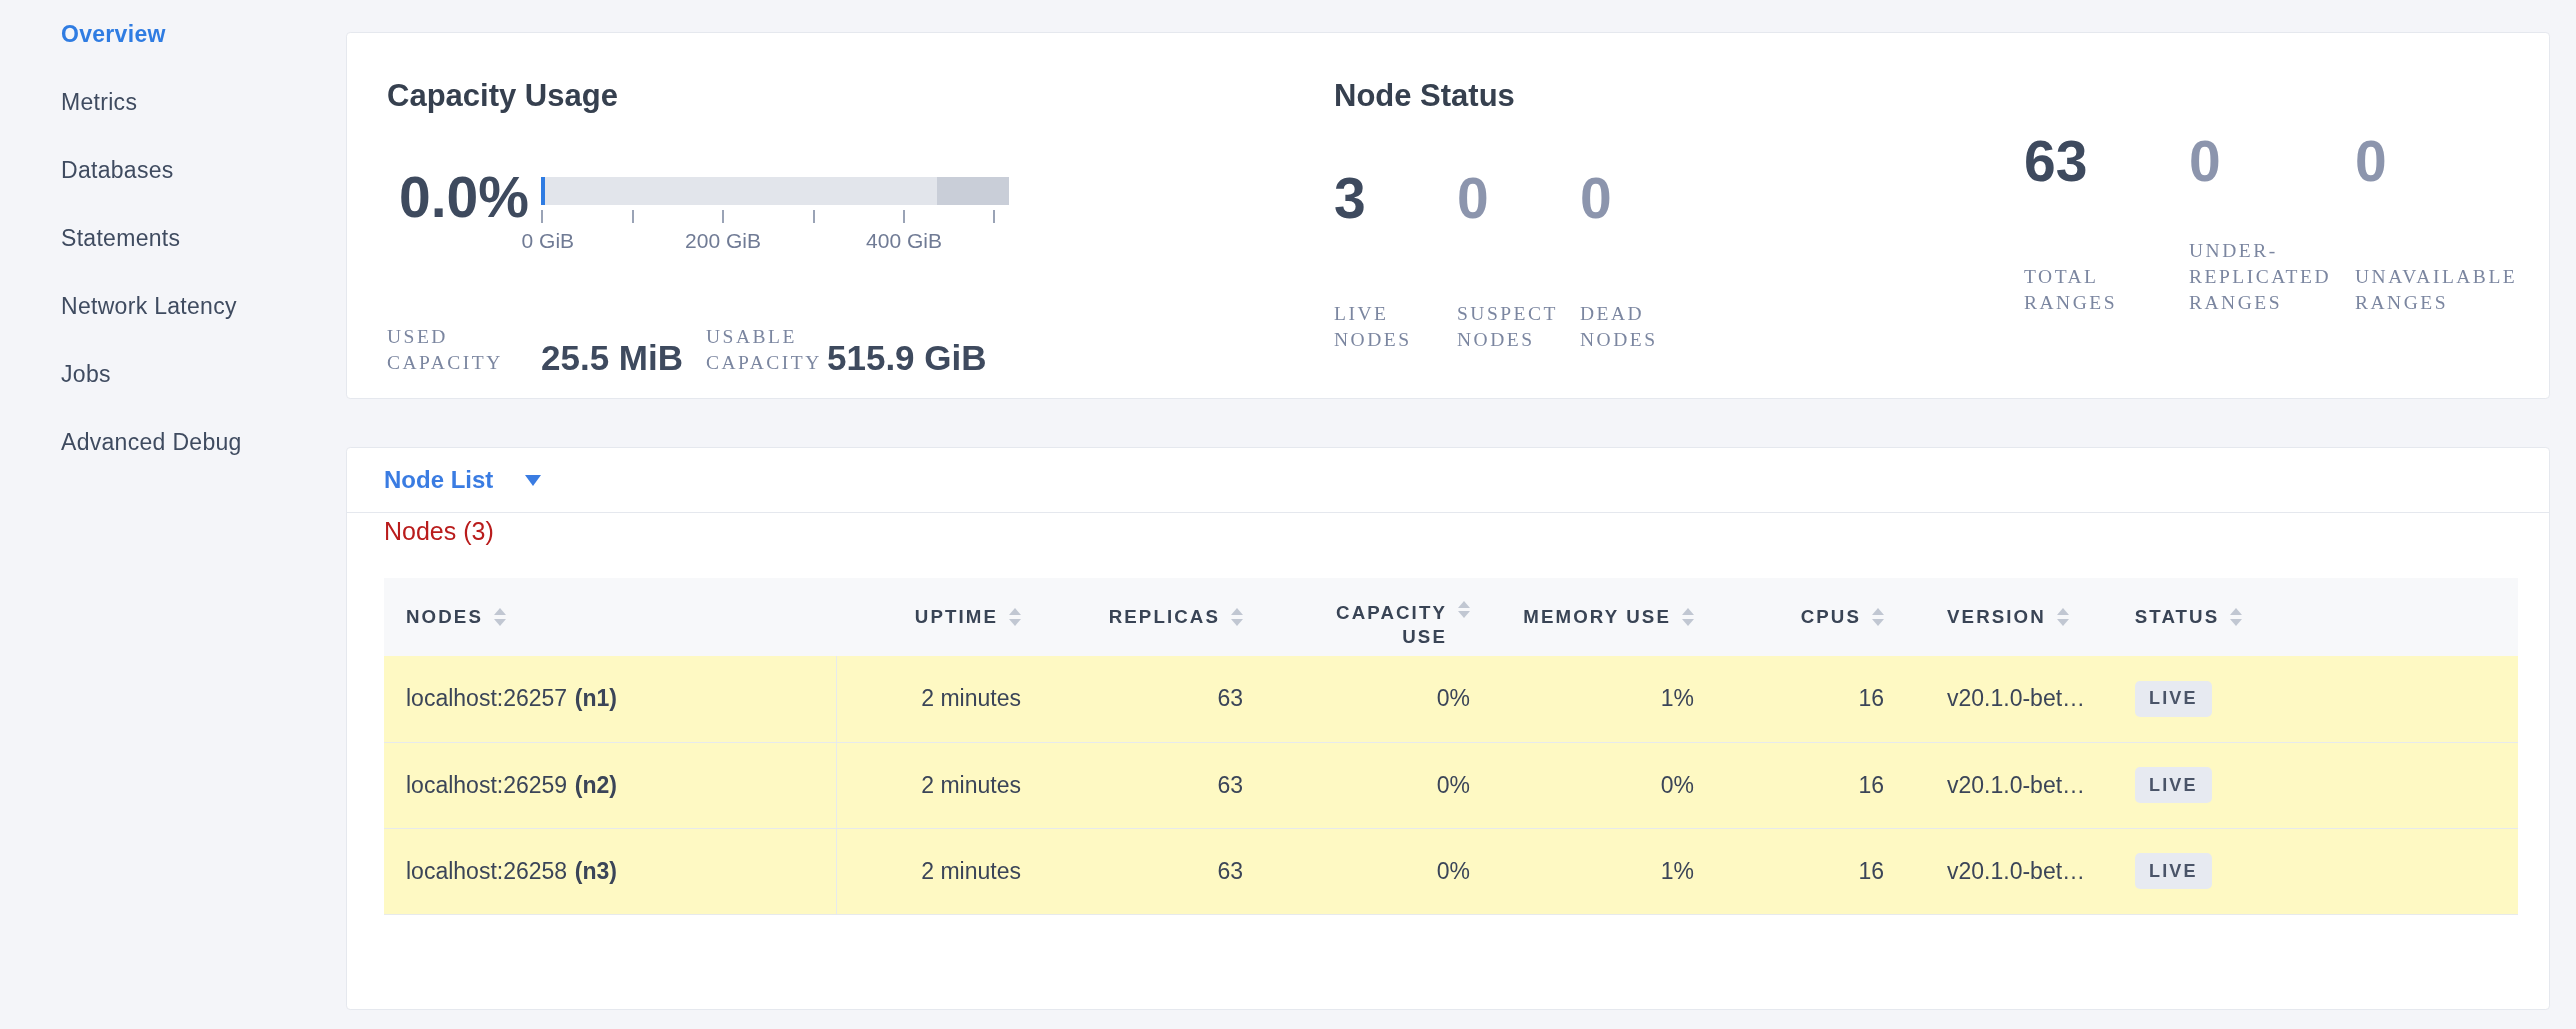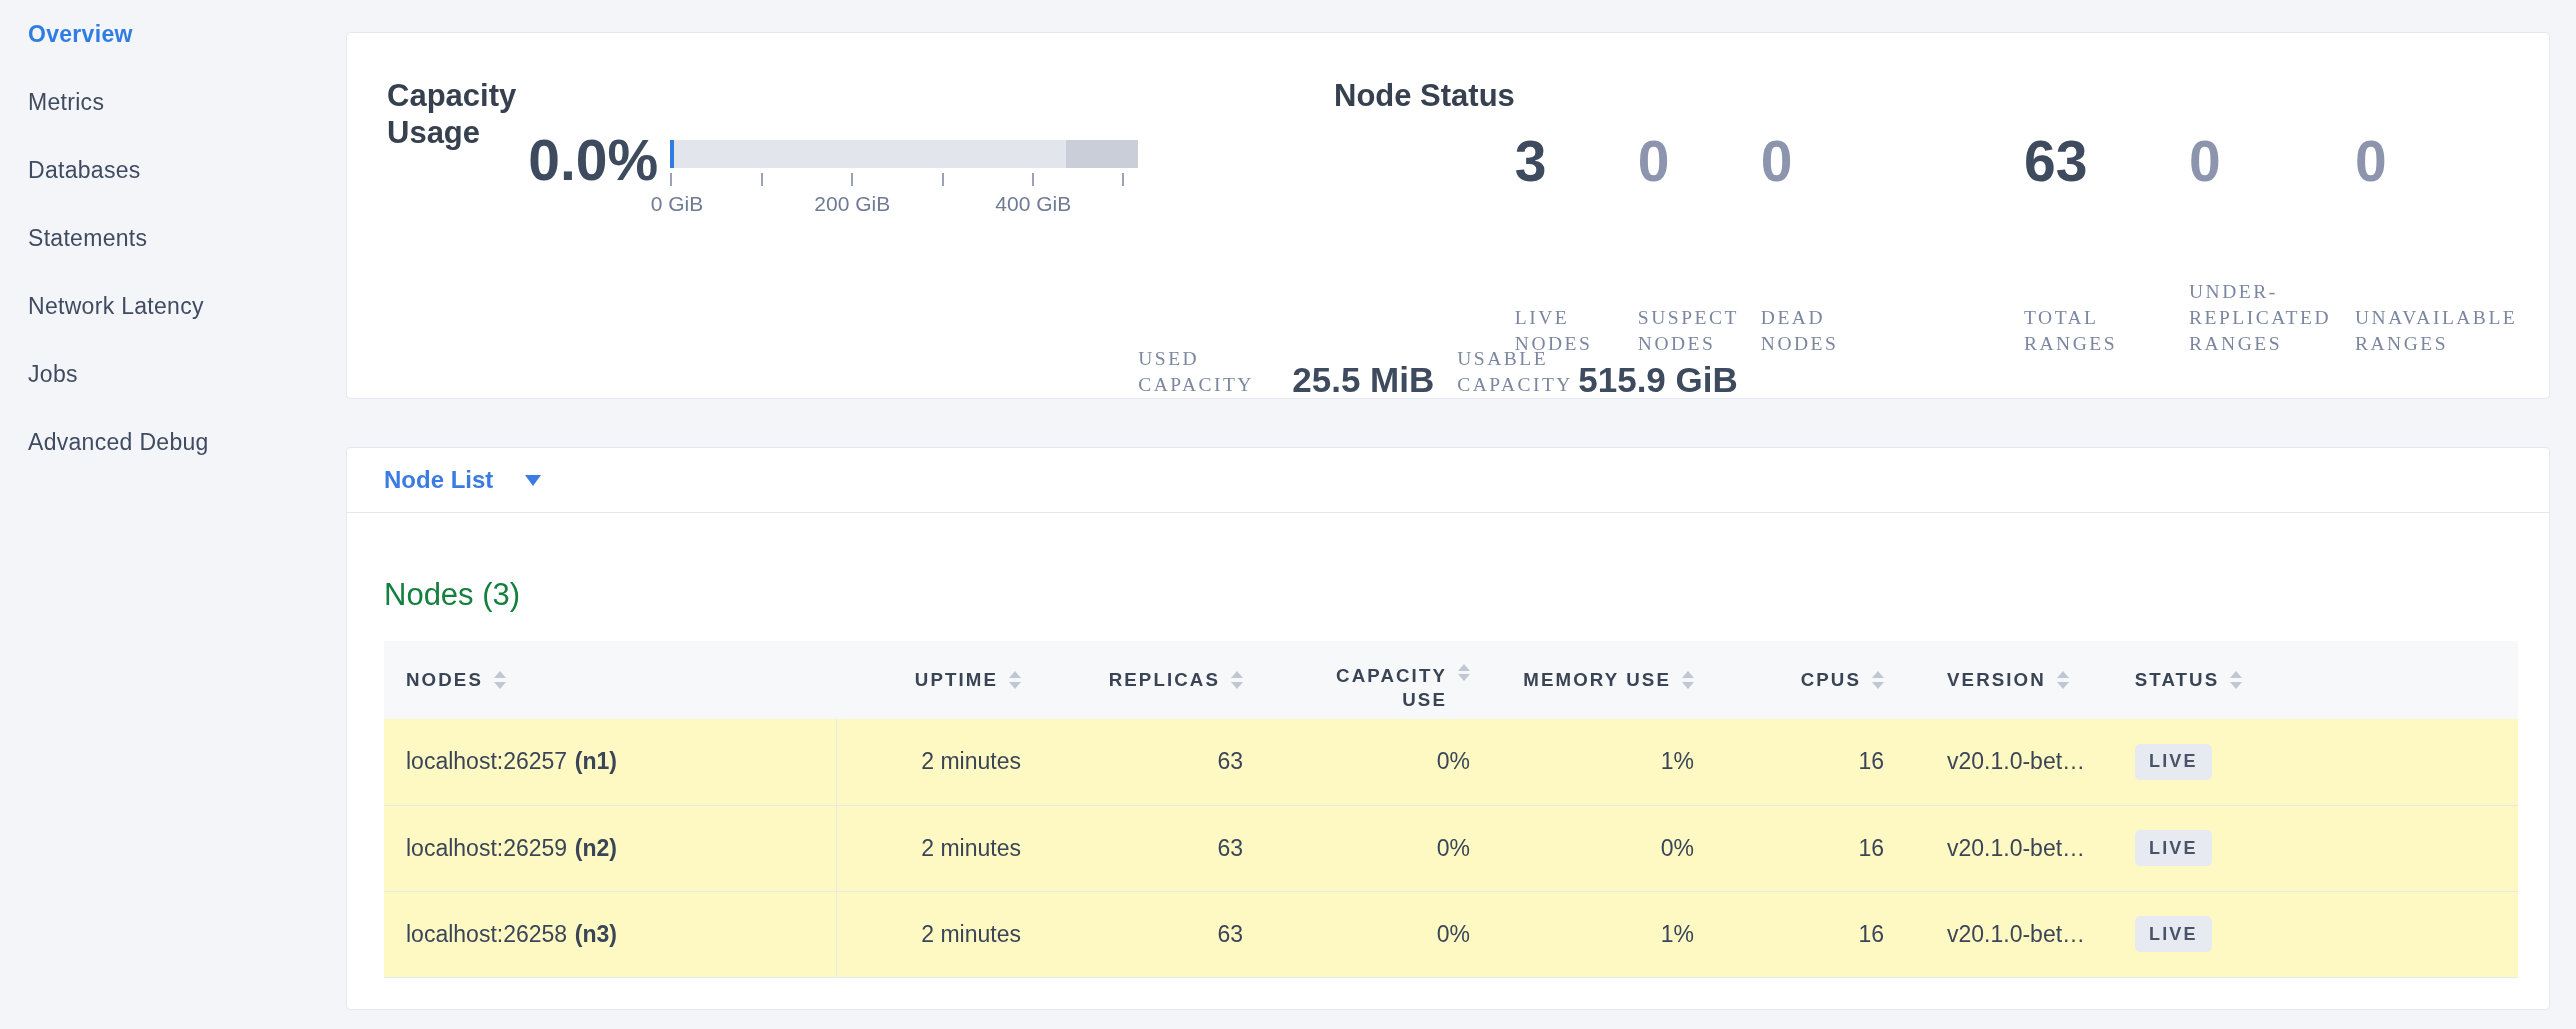--- a/index.html
+++ b/index.html
@@ -6,33 +6,33 @@
   html,body { width:2576px; height:1030px; }
   body {
     font-family:"Liberation Sans","DejaVu Sans",sans-serif;
     background:#f4f5f9;
     color:#3e4a5e;
     overflow:hidden;
   }
   .screen { position:relative; width:2576px; height:1030px; }
 
   
-  .sidebar { position:absolute; left:0; top:0; width:346px; height:100%; padding-top:0.8px; }
+  .sidebar { position:absolute; left:0; top:0; width:346px; height:100%; padding-top:0.8px;padding-left:33px; }
   .side-item {
     height:68px; display:flex; align-items:center; padding-left:28px;
     font-size:23px; font-weight:500; color:#3f4b60; cursor:pointer; letter-spacing:0.3px;
   }
   .side-item.active { color:#2f7ce2; font-weight:700; }
 
   
   .panel { position:absolute; background:#fff; border:0.8px solid #e5e8ee; border-radius:4.2px; }
   .panel-stats { left:346px; top:32px; width:2204px; height:367px; display:flex; padding:44px 0 0 40px; }
   .panel-title { font-size:31px; line-height:37px; font-weight:600; color:#36404f; }
 
-  .sec { display:flex; flex-direction:row; }
+  .sec { display:flex; flex-direction:column; }
   .sec-cap  { width:947px; }
   .sec-node { width:690px; }
   .sec-repl { flex:1; }
 
   .big-num { font-size:57px; line-height:61px; font-weight:600; color:#3e4a5e; }
   .big-num.muted { color:#8c95ad; }
 
   
   .gauge-row { display:flex; margin-top:53px; }
   .gauge-row .big-num { width:154px;text-align:center; }
@@ -62,21 +62,21 @@
   .grid-rs { grid-template-columns:165px 166px auto; }
   .stat-grid .lbl-row { height:124px; display:flex; align-items:flex-end; }
 
   
   .panel-list { left:346px; top:447px; width:2204px; height:563px; }
   .drop-row { height:65px; display:flex; align-items:center; padding-left:37px; border-bottom:0.8px solid #e5e8ee; cursor:pointer; }
   .drop-label { font-size:24px; font-weight:600; color:#3a7ce2; }
   .caret-down { width:0; height:0; margin-left:32px; border-left:8.5px solid transparent; border-right:8.5px solid transparent; border-top:11px solid #3a7ce2; }
 
   .list-body { padding:0 34px 0 37px; }
-  .list-heading { margin-top:63px; font-size:31px; line-height:37px; font-weight:500; color:#15803d; }
+  .list-heading { font-size:25px; line-height:37px; font-weight:500; color:#b91c1c; }
 
   table { width:100%; border-collapse:collapse; margin-top:28px; table-layout:fixed; }
   thead th { height:78px; background:#f7f8fa; font-size:18.7px; font-weight:700; letter-spacing:2.1px; color:#394455; cursor:pointer; }
   .thc { display:flex; align-items:center; }
   .thc.right { justify-content:flex-end; text-align:right; }
   .th-cap .thc { align-items:flex-start; padding-top:16px; }
   .th-cap .thc span { max-width:127px; line-height:24px; }
   .pad-l1 { padding-left:22px; }
   .pad-l2 { padding-left:32px; }
   .pad-l3 { padding-left:12.7px; }

